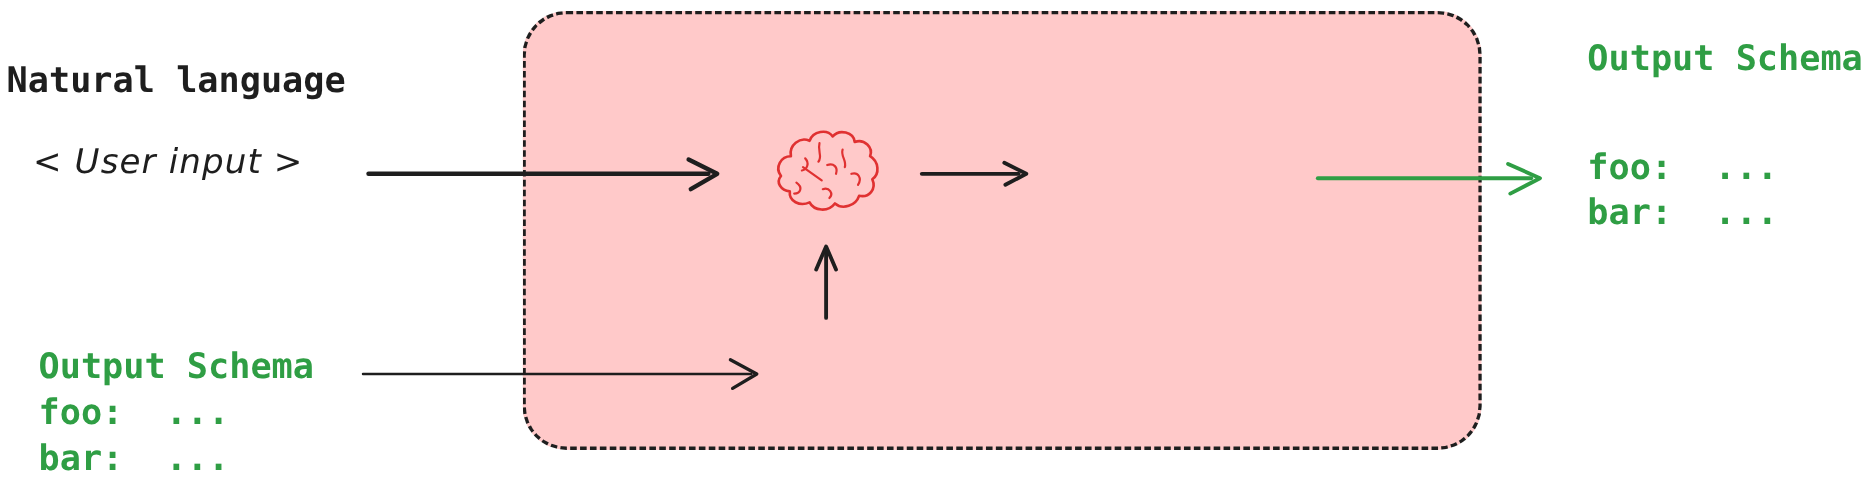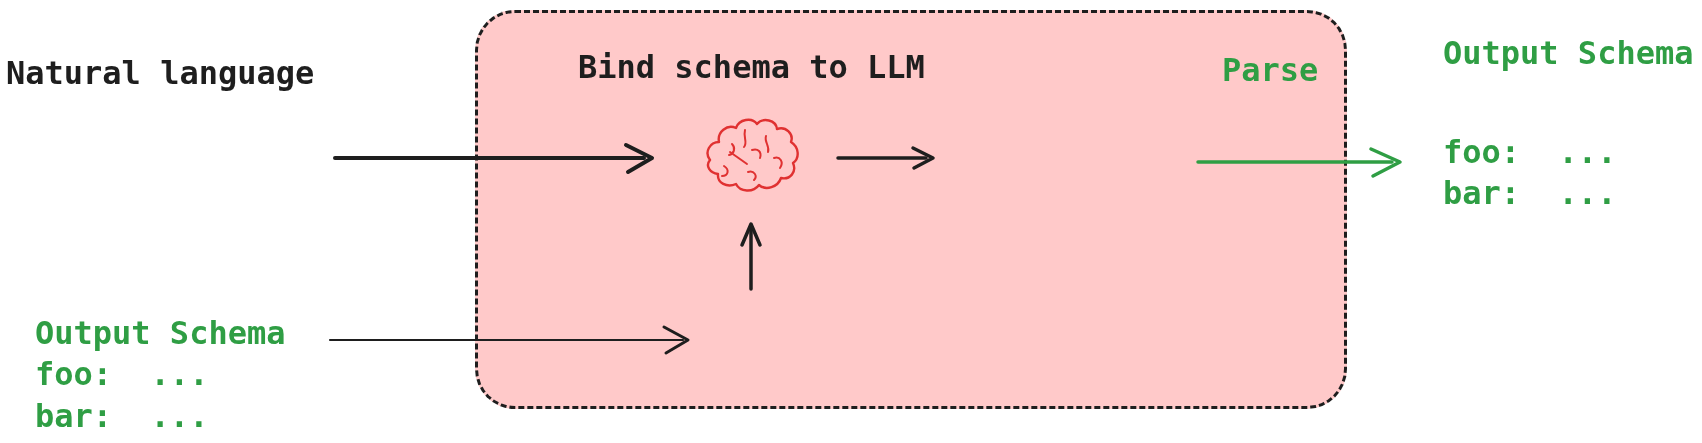--- a/index.html
+++ b/index.html
@@ -100,28 +100,27 @@
       <path class="stroke-red" stroke-width="2" d="M74,44 C80,42 84,48 80,54"></path>
       <path class="stroke-red" stroke-width="2" d="M52,36 C58,34 62,38 60,44"></path>
       <path class="stroke-red" stroke-width="2" d="M24,52 C30,56 28,62 22,62"></path>
       <path class="stroke-red" stroke-width="2" d="M48,58 C54,56 58,62 54,66"></path>
       <path class="stroke-red" stroke-width="2" d="M30,38 L47,50"></path>
     </g>
   </svg>
 
   <div class="label mono" style="left:6px; top:53px;text-align:center;">Natural language</div>
 
+  <div class="label hand" style="left:30px; top:128px; font-size:31px;">&lt; User input &gt;</div>
 
   <div class="label mono green" style="left:35px; top:313px;">Output Schema</div>
   <div class="label mono green" style="left:35px; top:354px;">foo:  ...</div>
   <div class="label mono green" style="left:35px; top:396px;">bar:  ...</div>
 
-  <div class="label mono" style="left:578px; top:47px;">Bind schema to LLM</div>
 
-  <div class="label mono green" style="left:1222px; top:50px;">Parse</div>
 
 
 
   <div class="label mono green" style="left:1443px; top:33px;">Output Schema</div>
   <div class="label mono green" style="left:1443px; top:132px;">foo:  ...</div>
   <div class="label mono green" style="left:1443px; top:173px;">bar:  ...</div>
 
 </div>
 
 </body></html>

